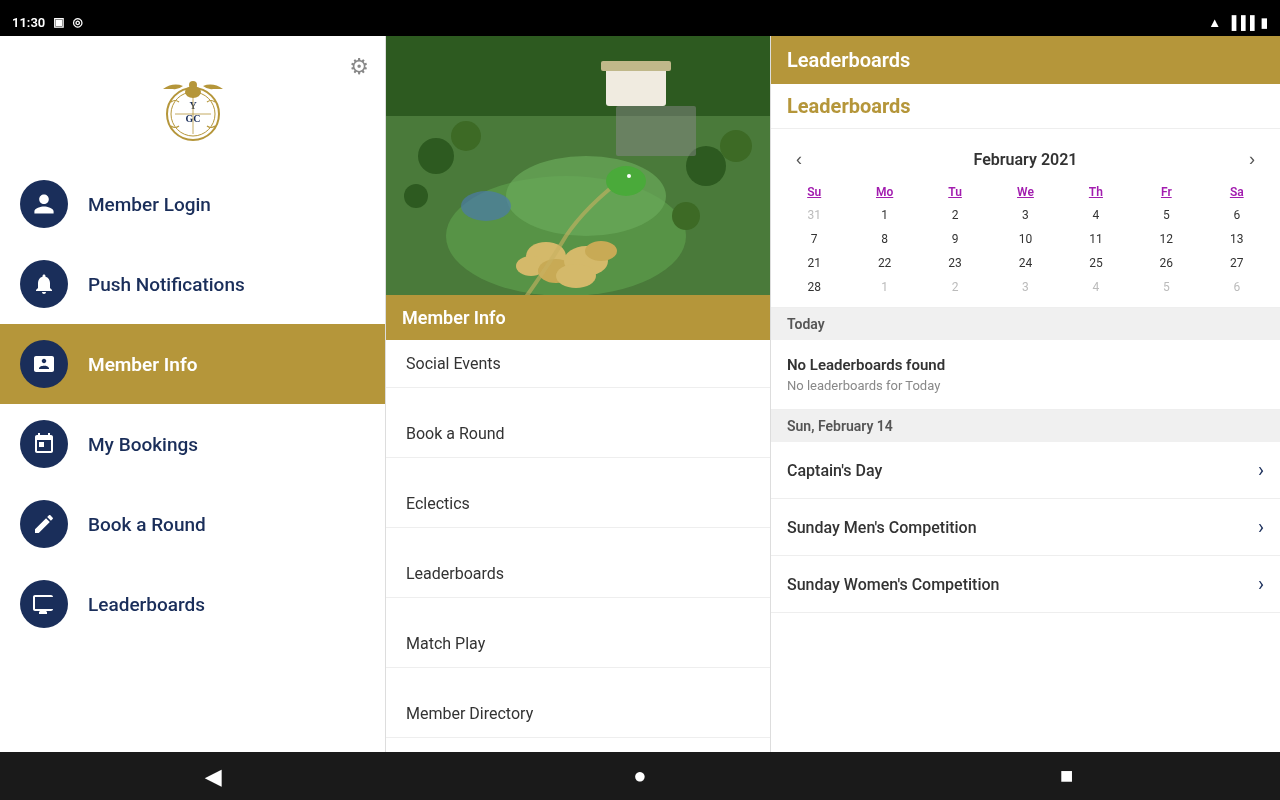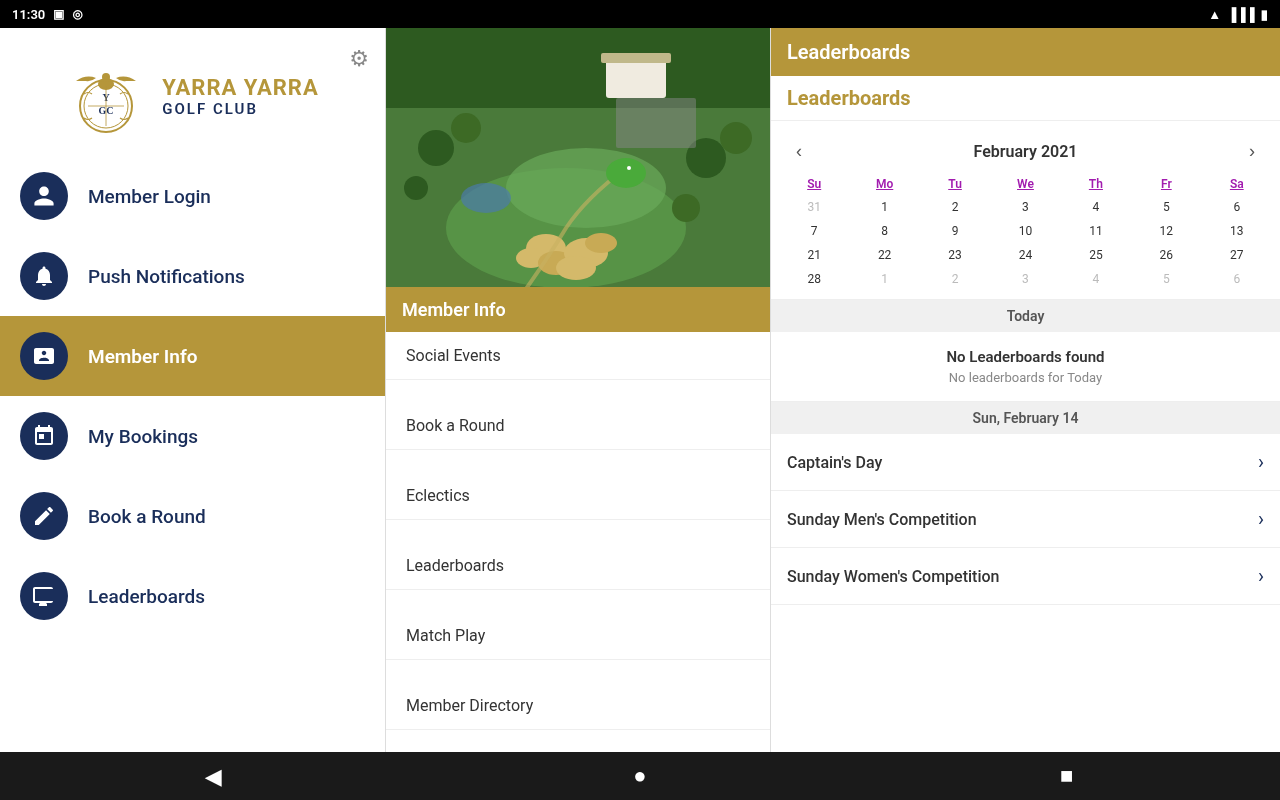--- a/index.html
+++ b/index.html
@@ -9,20 +9,21 @@
     .status-bar {
       background: #000;
       color: #fff;
       height: 28px;
       display: flex;
       align-items: center;
       justify-content: space-between;
       padding: 0 12px;
       font-size: 13px;
       font-weight: 600;
+      margin-top: 8px;
     }
     .status-bar-left { display: flex; align-items: center; gap: 8px; }
     .status-bar-right { display: flex; align-items: center; gap: 6px; }
 
     
     .app-container {
       display: flex;
       height: 772px;
       width: 1280px;
     }
@@ -252,21 +253,20 @@
       background: #1a2e5a;
       color: #fff;
       border-radius: 50%;
       align-items: center;
       justify-content: center;
     }
 
     
     .events-section {
       padding: 0;
-      text-align: center;
     }
 
     .events-day-header {
       background: #f0f0f0;
       padding: 8px 16px;
       font-size: 14px;
       font-weight: 600;
       color: #555;
     }
 
@@ -374,24 +374,20 @@
 
             <path d="M22 50 L58 50" stroke="#b5963a" stroke-width="0.8"></path>
             <path d="M40 30 L40 70" stroke="#b5963a" stroke-width="0.8"></path>
 
             <path d="M18 38 Q22 35 26 38" fill="none" stroke="#b5963a" stroke-width="1.2"></path>
             <path d="M54 38 Q58 35 62 38" fill="none" stroke="#b5963a" stroke-width="1.2"></path>
             <path d="M18 62 Q22 65 26 62" fill="none" stroke="#b5963a" stroke-width="1.2"></path>
             <path d="M54 62 Q58 65 62 62" fill="none" stroke="#b5963a" stroke-width="1.2"></path>
           </g>
         </svg>
-        <div class="club-name">
-          <span class="club-name-top">YARRA YARRA</span>
-          <span class="club-name-bottom">GOLF CLUB</span>
-        </div>
       </div>
     </div>
 
     <nav class="nav-items">
       <div class="nav-item">
         <div class="nav-item-icon">
           <svg width="24" height="24" viewBox="0 0 24 24" fill="white">
               <path d="M12 12c2.7 0 4.8-2.1 4.8-4.8S14.7 2.4 12 2.4 7.2 4.5 7.2 7.2 9.3 12 12 12zm0 2.4c-3.2 0-9.6 1.6-9.6 4.8v2.4h19.2v-2.4c0-3.2-6.4-4.8-9.6-4.8z"></path>
             </svg>
         </div>

